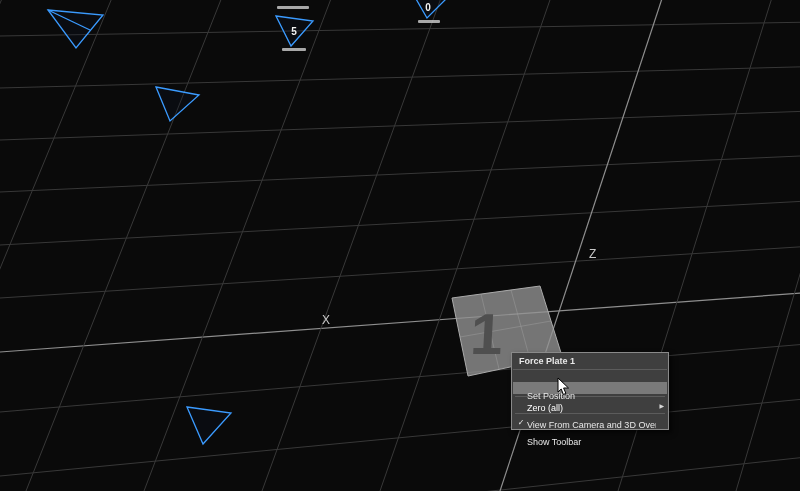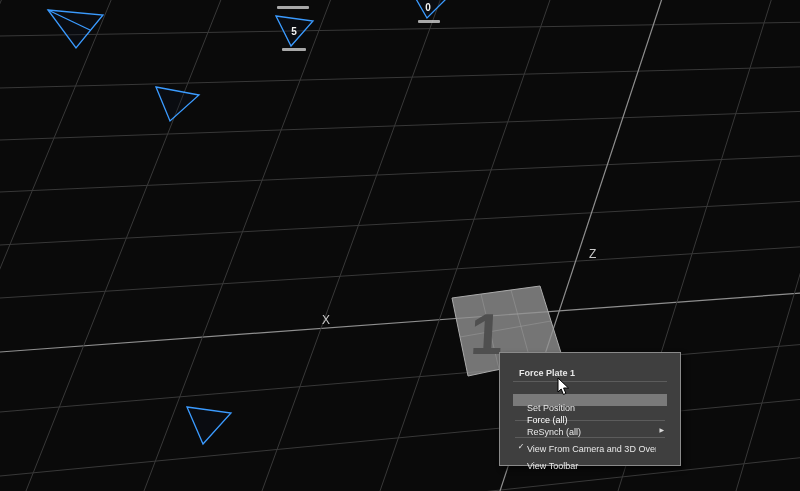--- a/index.html
+++ b/index.html
@@ -11,23 +11,23 @@
   .axis-label{fill:#c9c9c9;font-size:12px;font-family:"Liberation Sans",sans-serif;}
   .cam{stroke:#3b9bff;stroke-width:1.3;fill:rgba(10,20,40,0.25);}
   .cam-num{fill:#f2f2f2;font-size:10px;font-weight:bold;text-anchor:middle;
            font-family:"Liberation Sans",sans-serif;}
   .cam-txt{fill:#cfcfcf;opacity:.8;}
   .plate{fill:rgba(148,148,148,0.78);stroke:#aaaaaa;stroke-width:1;}
   .plate-line{stroke:#9c9c9c;stroke-width:.8;opacity:.65;}
   .plate-num{fill:#4f4f4f;font-size:58px;font-weight:bold;
              font-family:"Liberation Sans",sans-serif;}
   
-  .context-menu{position:absolute;left:499px;top:352px;width:154px;background:#3f3f3f;
+  .context-menu{position:absolute;left:511px;top:352px;width:154px;background:#3f3f3f;
     border:1px solid #8a8a8a;box-shadow:3px 3px 5px rgba(0,0,0,.65);color:#e8e8e8;
-    font-size:9px;padding:13px;z-index:5;}
+    font-size:9px;padding:1px;z-index:5;}
   .menu-title{font-weight:bold;padding:2px 6px 3px 6px;border-bottom:1px solid #5c5c5c;
     white-space:nowrap;}
   .menu-item{display:flex;align-items:center;height:12px;padding:0 3px 0 2px;
     white-space:nowrap;cursor:default;}
   .menu-item.hl{background:#7a7a7a;color:#ffffff;}
   .menu-item .gutter{width:12px;text-align:center;font-size:8px;flex:0 0 12px;}
   .menu-item .label{flex:1 1 auto;overflow:hidden;margin-top:39px;}
   .menu-item .arrow{flex:0 0 auto;font-size:6px;margin-left:3px;color:#d8d8d8;}
   .menu-sep{height:1px;background:#5c5c5c;margin:2px 2px;}
   #cursor{position:absolute;left:557px;top:377px;z-index:9;}
@@ -99,38 +99,33 @@
   <div class="context-menu">
     <div class="menu-title">Force Plate 1</div>
     <div id="menu-items">
         <div class="menu-item">
           <span class="gutter"></span>
           <span class="label">Set Position</span>
           <span class="arrow"></span>
         </div>
         <div class="menu-item hl">
           <span class="gutter"></span>
-          <span class="label">Force (all)</span>
-          <span class="arrow"></span>
-        </div>
-        <div class="menu-item">
-          <span class="gutter"></span>
-          <span class="label">ReSynch (all)</span>
+          <span class="label">Zero (all)</span>
           <span class="arrow"></span>
         </div>
         <div class="menu-sep"></div>
         <div class="menu-item">
           <span class="gutter"></span>
           <span class="label">View From Camera and 3D Overlay</span>
           <span class="arrow">▶</span>
         </div>
         <div class="menu-sep"></div>
         <div class="menu-item">
           <span class="gutter">✓</span>
-          <span class="label">View Toolbar</span>
+          <span class="label">Show Toolbar</span>
           <span class="arrow"></span>
         </div>
       </div>
   </div>
 
   <svg id="cursor" width="14" height="20" viewBox="0 0 14 20">
     <path d="M1,1 L1,15 L4.2,12 L6.4,17.5 L8.9,16.4 L6.6,11 L11.5,11 Z" fill="#ffffff" stroke="#000000" stroke-width="1"></path>
   </svg>
 
 </div>

